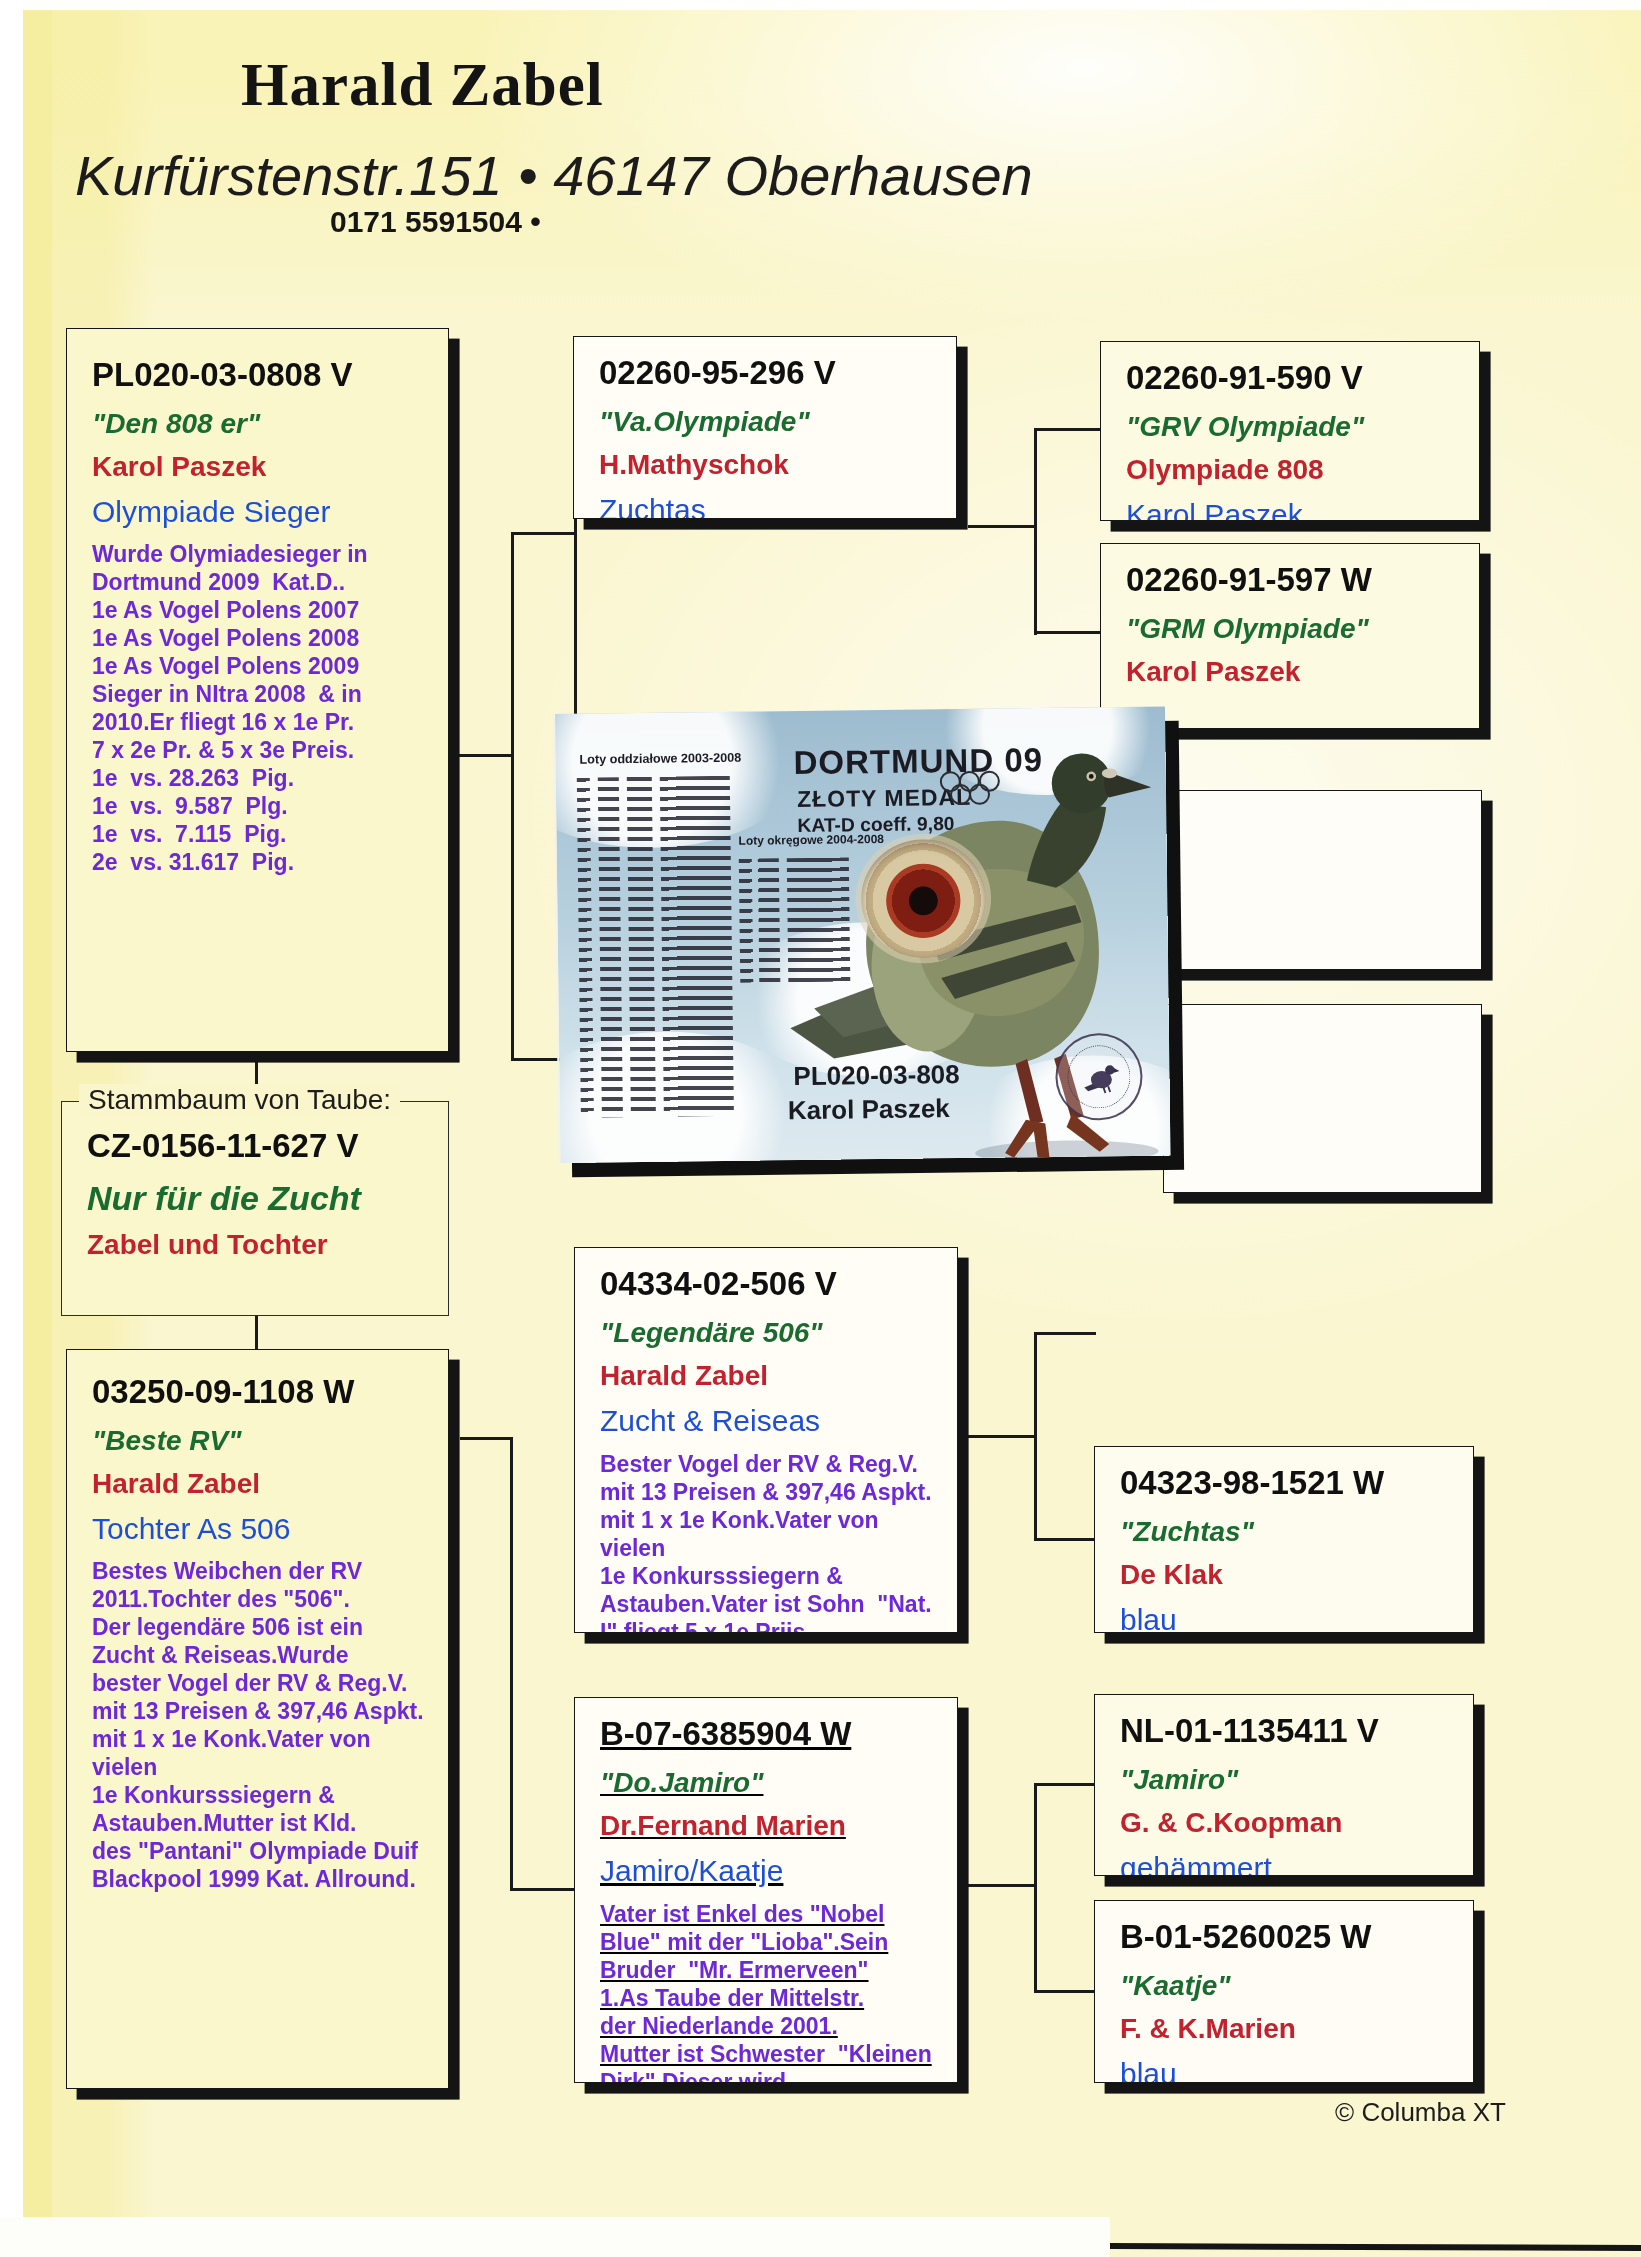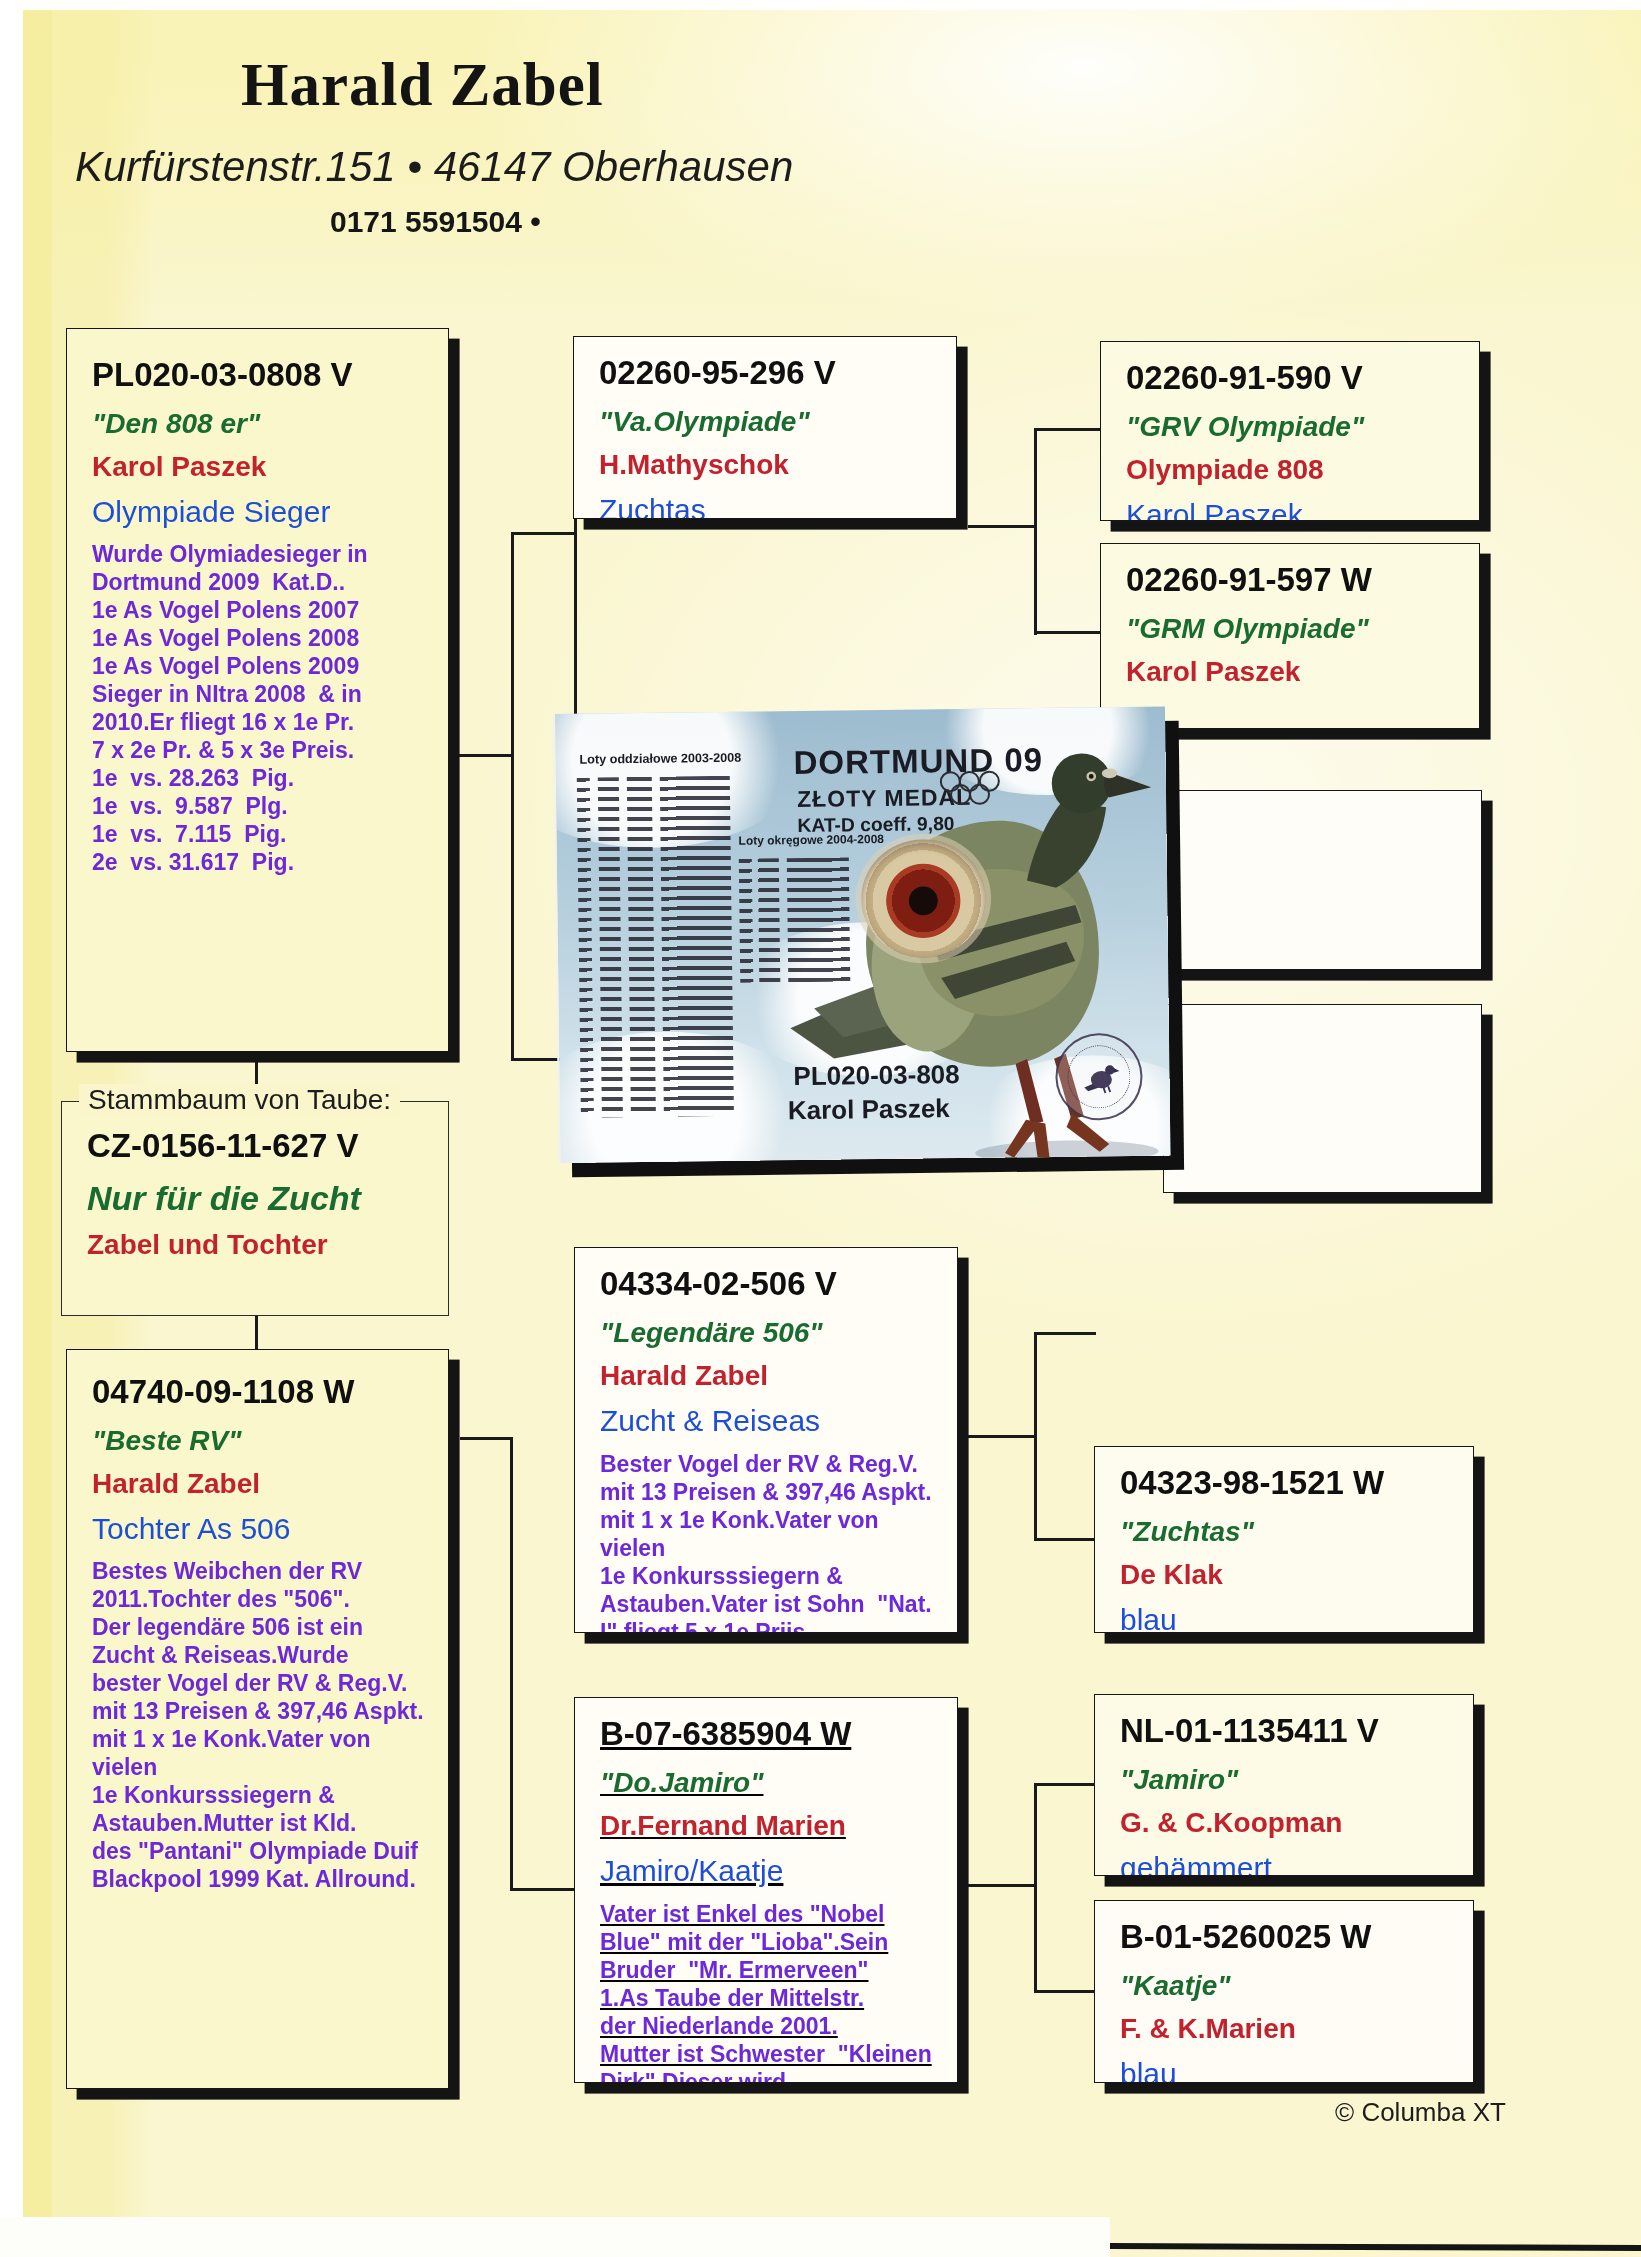--- a/index.html
+++ b/index.html
@@ -7,21 +7,21 @@
   .sheet{position:relative;width:1641px;height:2257px;overflow:hidden;
     background:
       linear-gradient(180deg, rgba(255,255,255,.95) 0 9.7px, rgba(255,255,255,0) 10.6px),
       linear-gradient(90deg, #ffffff 0 23px, #f5eda0 23px 52px, rgba(245,237,160,.55) 52px 106px, rgba(245,237,160,0) 154px),
       radial-gradient(869px 367px at 66% 3%, rgba(255,255,255,.95), rgba(255,255,255,0) 72%),
       radial-gradient(1014px 792px at 72% 36%, rgba(255,255,255,.65), rgba(255,255,255,0) 70%),
       linear-gradient(180deg, rgba(248,240,158,.5) 58px, rgba(248,240,158,.25) 212px, rgba(248,240,158,0) 328px),
       #faf6d0;}
   
   .hdr-name{position:absolute;left:241px;top:50px;font-family:"Liberation Serif",serif;font-weight:bold;font-size:61px;color:#141414;letter-spacing:1px;}
-  .hdr-addr{position:absolute;left:75px;top:143px;font-size:42px;font-style:italic;color:#1c1c1c;}
+  .hdr-addr{position:absolute;left:75px;top:143px;font-size:56px;font-style:italic;color:#1c1c1c;}
   .hdr-phone{position:absolute;left:330px;top:205px;font-size:30px;font-weight:bold;color:#161616;}
   
   .pbox{position:absolute;box-sizing:border-box;border:1.9px solid #161616;box-shadow:10.6px 10.6px 0 0 #141414;
         padding:17.4px 25px;z-index:3;overflow:hidden;background:#fffdf5;}
   .pbox .ring{font-size:33px;font-weight:bold;color:#101010;margin:0 0 13.5px;white-space:pre;}
   .pbox .nick{font-size:28px;font-weight:bold;font-style:italic;color:#1a6b2f;margin:0 0 11.6px;white-space:pre;}
   .pbox .fan{font-size:28px;font-weight:bold;color:#c2222e;margin:0 0 11.6px;white-space:pre;}
   .pbox .info{font-size:30px;color:#1d4ed8;margin:0 0 11.6px;white-space:pre;}
   .pbox .body{font-size:23px;font-weight:bold;color:#6d28d9;line-height:28px;}
   .bline{white-space:pre;}
@@ -181,21 +181,21 @@
   <div class="pbox" id="box-empty-2"></div>
 
   <div class="fieldset">
     <div class="legend">Stammbaum von Taube:</div>
     <div class="ring" style="font-size:33px;font-weight:bold;color:#101010;margin:0 0 13.5px;">CZ-0156-11-627 V</div>
     <div style="font-size:34px;font-weight:bold;font-style:italic;color:#1a6b2f;margin:0 0 11.6px;">Nur für die Zucht</div>
     <div style="font-size:28px;font-weight:bold;color:#c2222e;">Zabel und Tochter</div>
   </div>
 
   <div class="pbox" id="box-mother">
-    <div class="ring">04740-09-1108 W</div>
+    <div class="ring">03250-09-1108 W</div>
     <div class="nick">"Beste RV"</div>
     <div class="fan">Harald Zabel</div>
     <div class="info">Tochter As 506</div>
     <div class="body">
         <div class="bline">Bestes Weibchen der RV</div>
         <div class="bline">2011.Tochter des "506".</div>
         <div class="bline">Der legendäre 506 ist ein</div>
         <div class="bline">Zucht &amp; Reiseas.Wurde</div>
         <div class="bline">bester Vogel der RV &amp; Reg.V.</div>
         <div class="bline">mit 13 Preisen &amp; 397,46 Aspkt.</div>

